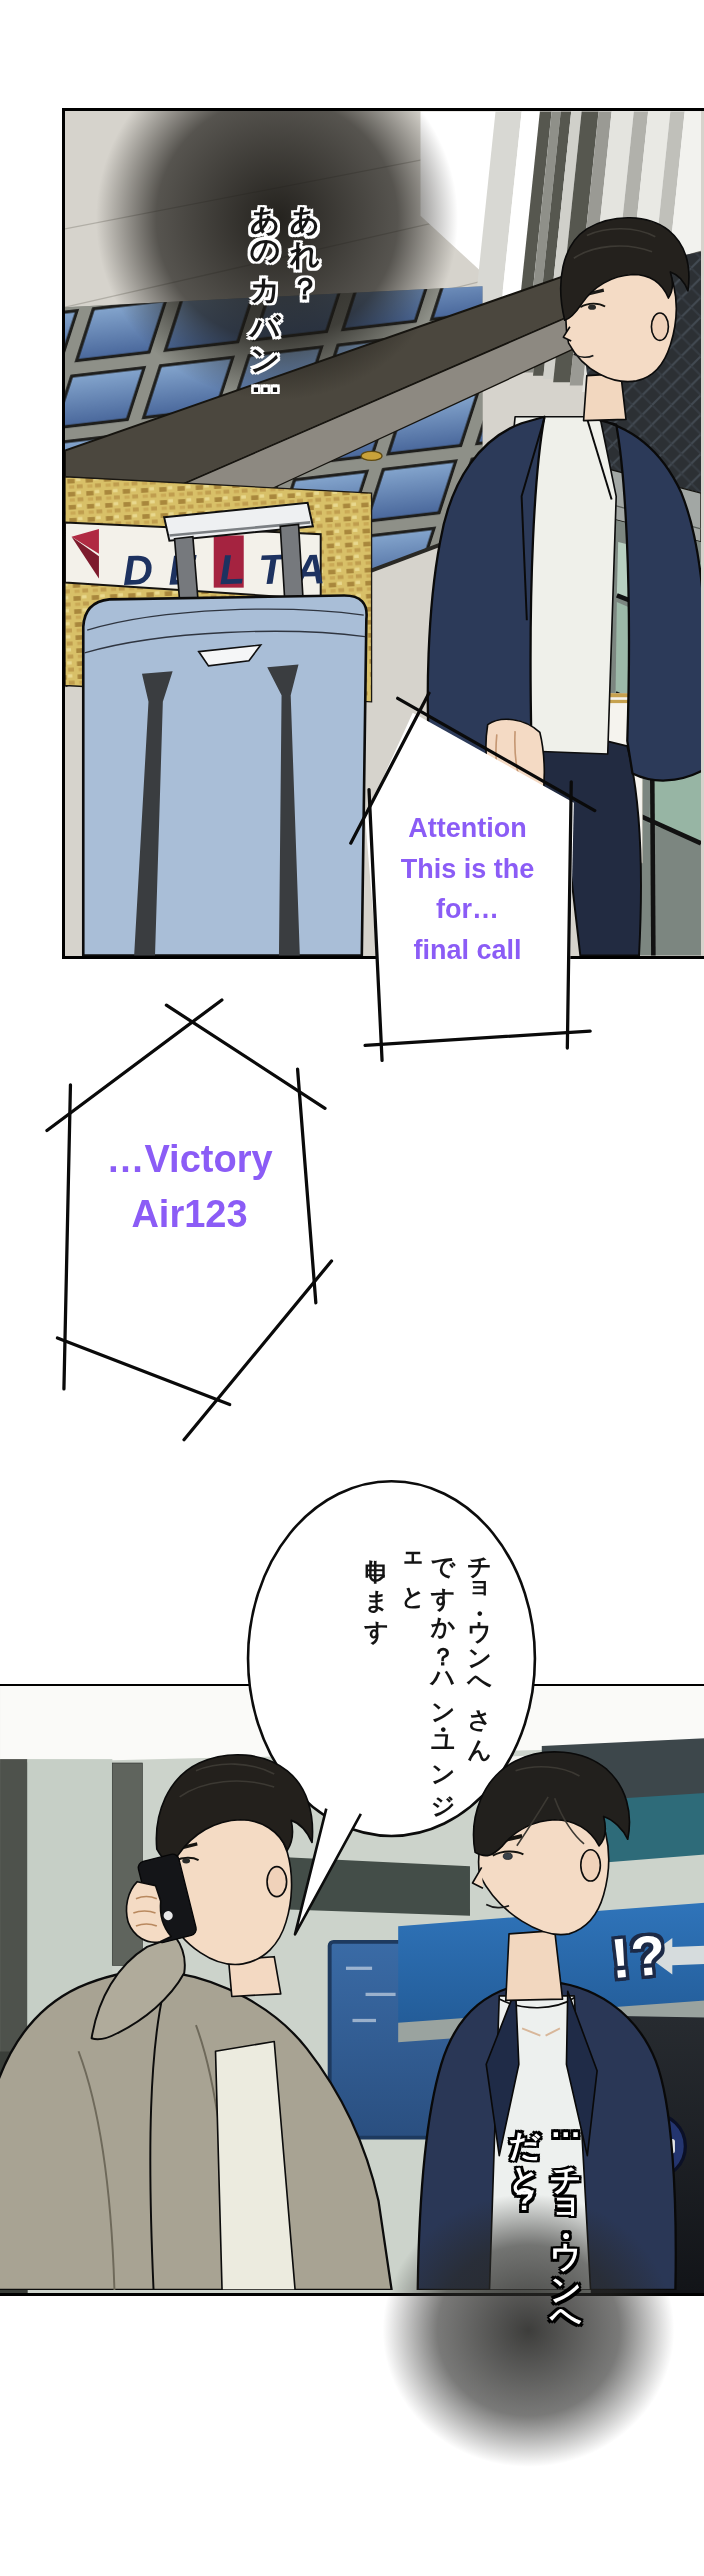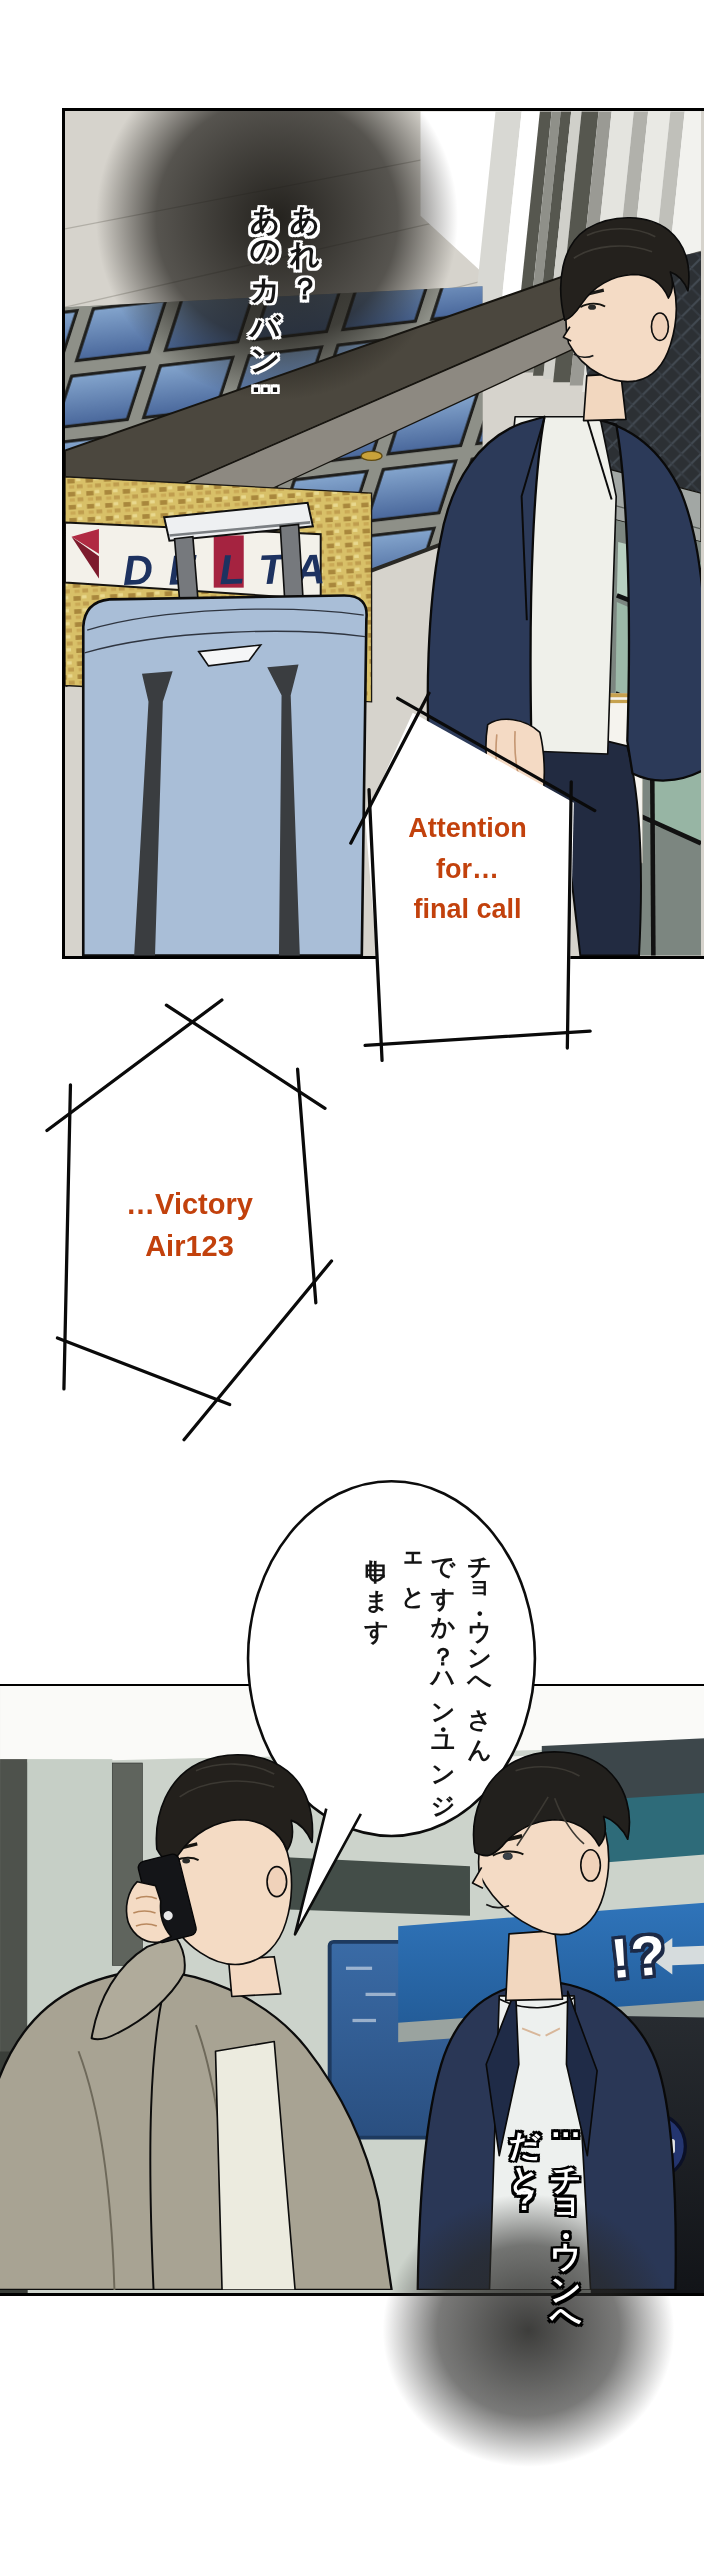--- a/index.html
+++ b/index.html
@@ -27,23 +27,23 @@
   .outline-navy{color:#ffffff;
     text-shadow:-3.3px -3.3px 0 #1c2a47,3.3px -3.3px 0 #1c2a47,-3.3px 3.3px 0 #1c2a47,3.3px 3.3px 0 #1c2a47,
                 -3.3px 0 0 #1c2a47,3.3px 0 0 #1c2a47,0 -3.3px 0 #1c2a47,0 3.3px 0 #1c2a47;}
 
   #sfx-top{left:243px;top:184px;height:241px;font-size:30px;letter-spacing:2px;}
   #sfx-bottom{left:501px;top:2109px;height:261px;font-size:31px;letter-spacing:1.3px;}
   #sfx-shock{left:611px;top:1924px;font-size:56px;font-weight:bold;transform:rotate(-5deg);
              letter-spacing:1.3px;}
 
   
-  .bubble-en{color:#c2410c;text-align:center;}
+  .bubble-en{color:#8b5cf6;text-align:center;}
   #attention-text{left:363px;top:808px;width:209px;font-size:27px;line-height:1.5;font-weight:600;}
-  #victory-text{left:72px;top:1183px;width:235px;font-size:29px;line-height:1.45;font-weight:bold;}
+  #victory-text{left:72px;top:1132px;width:235px;font-size:38px;line-height:1.45;font-weight:bold;}
   #speech-jp{left:286px;top:1540px;width:215px;height:281px;
      font-family:"Liberation Serif", serif;font-weight:600;font-size:24px;letter-spacing:2.6px;
      writing-mode:vertical-rl;text-orientation:upright;color:#141414;line-height:1.25;}
   #speech-jp p{margin:0 6.5px;}
 
   #vignette-bottom{left:326px;top:2141px;width:405px;height:379px;
      background:radial-gradient(closest-side,rgba(40,40,38,.9) 0%,rgba(40,40,38,.62) 45%,rgba(40,40,38,0) 72%);}
 </style>
 </head>
 <body>
@@ -217,20 +217,21 @@
   <g stroke="#0a0a0a" stroke-width="5" stroke-linecap="round" fill="none">
     <line x1="138" y1="12" x2="18" y2="242"></line>
     <line x1="90" y1="20" x2="392" y2="192"></line>
     <line x1="356" y1="148" x2="350" y2="556"></line>
     <line x1="385" y1="530" x2="40" y2="552"></line>
     <line x1="46" y1="160" x2="66" y2="575"></line>
   </g>
 </svg>
 <div id="attention-text" class="abs bubble-en">
   <span style="display:block">Attention</span>
+  <span style="display:block">This is the</span>
   <span style="display:block">for…</span>
   <span style="display:block">final call</span>
 </div>
 
 <svg class="abs" style="left:39px;top:966px;" width="307" height="496" viewBox="0 0 470 760">
   <polygon points="233,82 402,192 418,482 252,692 58,602 43,218" fill="#ffffff"></polygon>
   <g stroke="#0a0a0a" stroke-width="5" stroke-linecap="round" fill="none">
     <line x1="280" y1="52" x2="12" y2="252"></line>
     <line x1="195" y1="60" x2="438" y2="218"></line>
     <line x1="396" y1="158" x2="424" y2="516"></line>

